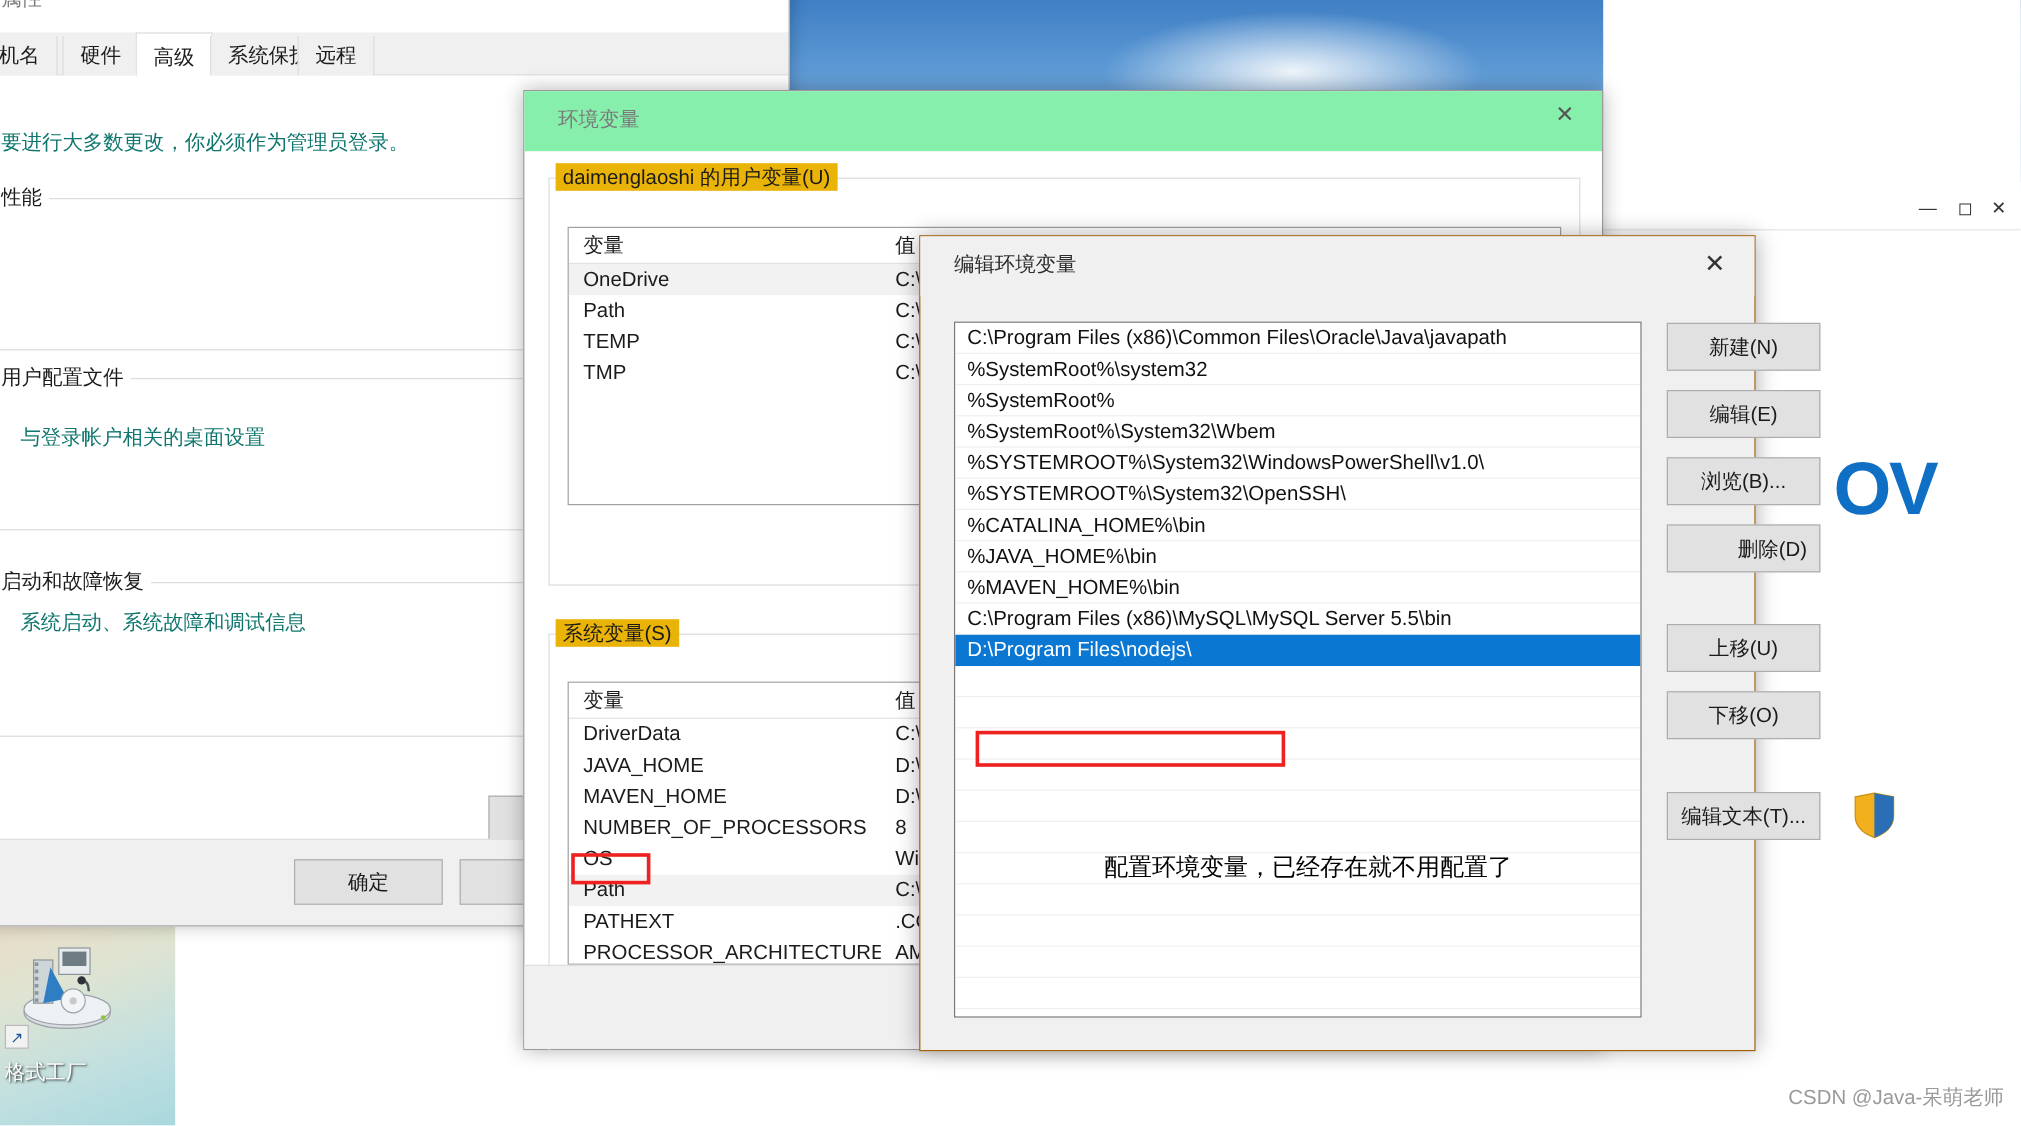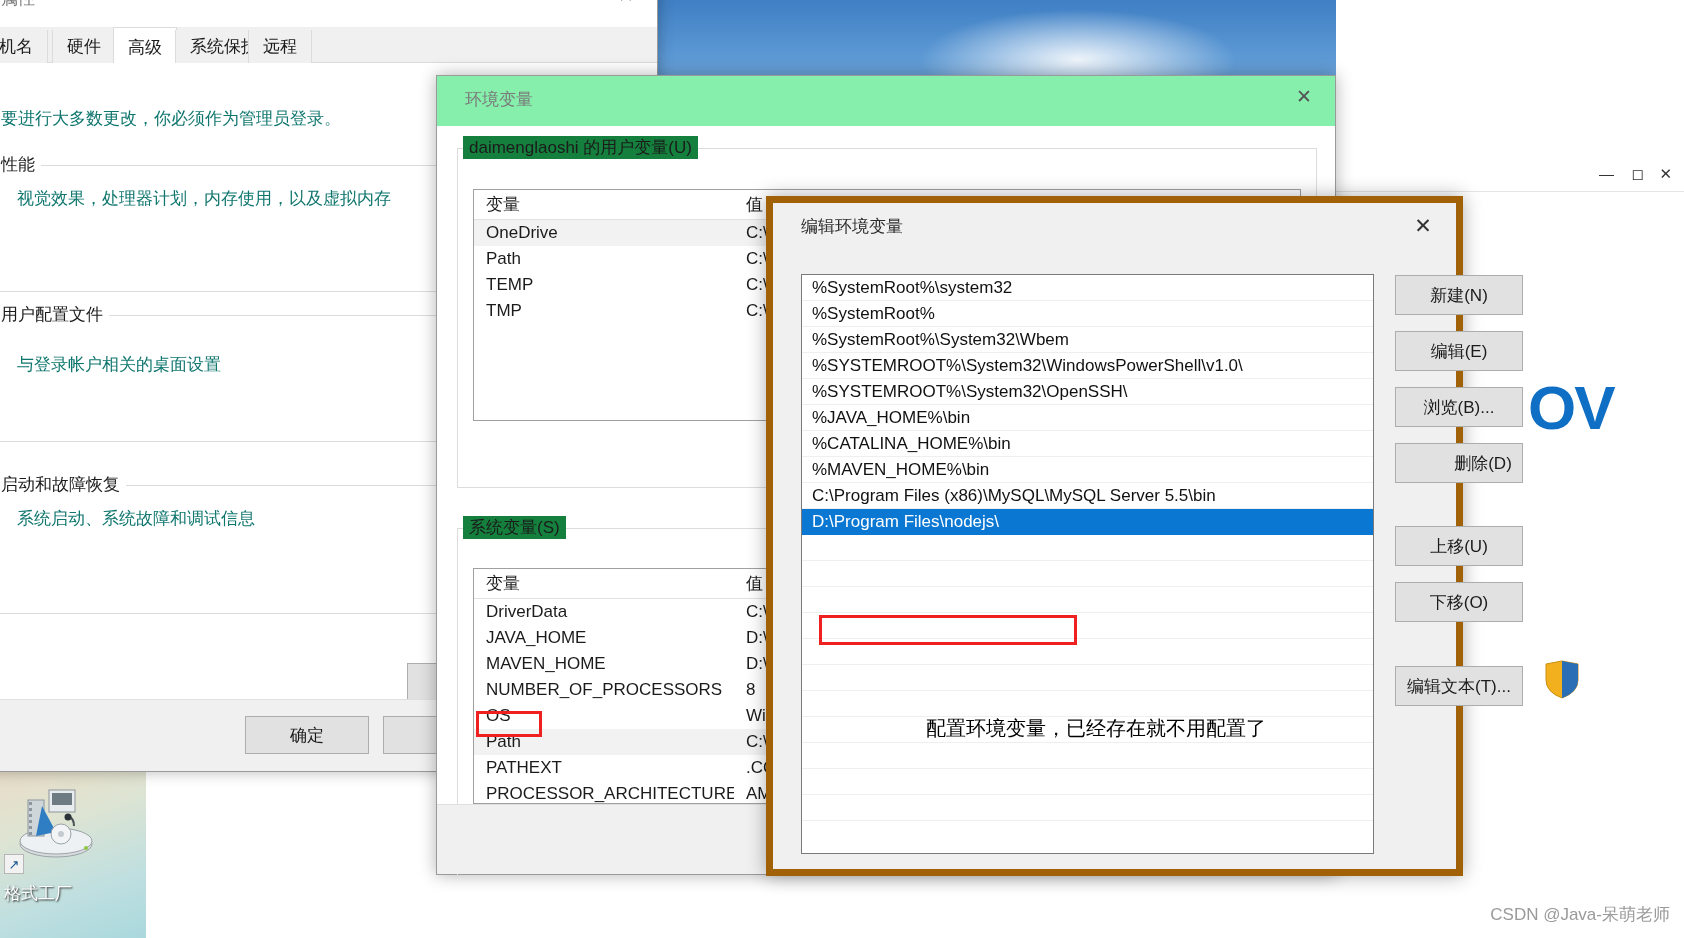--- a/index.html
+++ b/index.html
@@ -135,21 +135,21 @@
   }
   #ev-titlebar { height: 50px; position: relative; background: #86efac; }
   #ev-title { position: absolute; left: 28px; top: 12px; font-size: 17px; color: #7a7a7a; }
   #ev-close {
     position: absolute; right: 0px; top: 0px; width: 62px; height: 40px;
     display: flex; align-items: center; justify-content: center;
     color: #555; font-size: 19px;
   }
   .ev-section-label {
     position: absolute; font-size: 17px; color: #1b1b1b;
-    background: #15803d; padding: 0 6px; z-index: 3;
+    background: #eab308; padding: 0 6px; z-index: 3;
   }
   .ev-fieldset {
     position: absolute; border: 1px solid #dcdcdc; border-radius: 0;
   }
   .ev-table {
     position: absolute; border: 1px solid #a0a0a0; background: #ffffff;
     overflow: hidden;
   }
   .ev-th {
     position: relative; height: 30px; display: flex; align-items: center;
@@ -165,21 +165,21 @@
   .ev-cell-name { width: 260px; padding-left: 12px; overflow: hidden; white-space: nowrap; }
   .ev-cell-val { flex: 1; padding-left: 12px; overflow: hidden; white-space: nowrap; }
   #ev-footer {
     position: absolute; left: 0; bottom: 0; width: 100%; height: 70px;
     background: #f0f0f0; border-top: 1px solid #dfdfdf;
   }
 
   
   #win-editenv {
     position: absolute; left: 766px; top: 196px; width: 697px; height: 680px;
-    background: #f0f0f0; border: 7px solid #a16207;
+    background: #f0f0f0; border: 1px solid #a16207;
     box-shadow: 0 0 18px rgba(0,0,0,.32);
   }
   #ee-titlebar { height: 50px; position: relative; background: #f0f0f0; }
   #ee-title { position: absolute; left: 28px; top: 12px; font-size: 17px; color: #2b2b2b; }
   #ee-close {
     position: absolute; right: 4px; top: 4px; width: 58px; height: 38px;
     display: flex; align-items: center; justify-content: center;
     color: #333; font-size: 21px;
   }
   #ee-list {
@@ -273,21 +273,20 @@
     <div class="sp-tab active" style="left:134px;">高级</div>
     <div class="sp-tab" style="left:196px;">系统保护</div>
     <div class="sp-tab" style="left:269px;">远程</div>
   </div>
 
   <div id="sp-body">
     <div class="sp-line" style="left:22px; top:44px;">要进行大多数更改，你必须作为管理员登录。</div>
 
     <div class="sp-group-label" style="left:22px; top:90px;">性能</div>
     <div class="sp-rule" style="left:22px; top:102px; width:636px;"></div>
-    <div class="sp-line" style="left:38px; top:124px;">视觉效果，处理器计划，内存使用，以及虚拟内存</div>
     <div class="sp-rule" style="left:0px; top:228px; width:680px;"></div>
 
     <div class="sp-group-label" style="left:22px; top:240px;">用户配置文件</div>
     <div class="sp-rule" style="left:22px; top:252px; width:636px;"></div>
     <div class="sp-line" style="left:38px; top:274px;margin-top:16px;">与登录帐户相关的桌面设置</div>
     <div class="sp-rule" style="left:0px; top:378px; width:680px;"></div>
 
     <div class="sp-group-label" style="left:22px; top:410px;">启动和故障恢复</div>
     <div class="sp-rule" style="left:22px; top:422px; width:636px;"></div>
     <div class="sp-line" style="left:38px; top:444px;">系统启动、系统故障和调试信息</div>
@@ -381,27 +380,28 @@
 
 <div style="position:absolute; left:476px; top:711px; width:66px; height:26px; border:3px solid #ee2020;"></div>
 
 <div id="win-editenv">
   <div id="ee-titlebar">
     <div id="ee-title">编辑环境变量</div>
     <div id="ee-close">✕</div>
   </div>
 
   <div id="ee-list">
+    <div class="ee-item">C:\Program Files (x86)\Common Files\Oracle\Java\javapath</div>
     <div class="ee-item">%SystemRoot%\system32</div>
     <div class="ee-item">%SystemRoot%</div>
     <div class="ee-item">%SystemRoot%\System32\Wbem</div>
     <div class="ee-item">%SYSTEMROOT%\System32\WindowsPowerShell\v1.0\</div>
     <div class="ee-item">%SYSTEMROOT%\System32\OpenSSH\</div>
+    <div class="ee-item">%CATALINA_HOME%\bin</div>
     <div class="ee-item">%JAVA_HOME%\bin</div>
-    <div class="ee-item">%CATALINA_HOME%\bin</div>
     <div class="ee-item">%MAVEN_HOME%\bin</div>
     <div class="ee-item">C:\Program Files (x86)\MySQL\MySQL Server 5.5\bin</div>
     <div class="ee-item selected">D:\Program Files\nodejs\</div>
     <div class="ee-item">&nbsp;</div>
     <div class="ee-item">&nbsp;</div>
     <div class="ee-item">&nbsp;</div>
     <div class="ee-item">&nbsp;</div>
     <div class="ee-item">&nbsp;</div>
     <div class="ee-item">&nbsp;</div>
     <div class="ee-item">&nbsp;</div>

